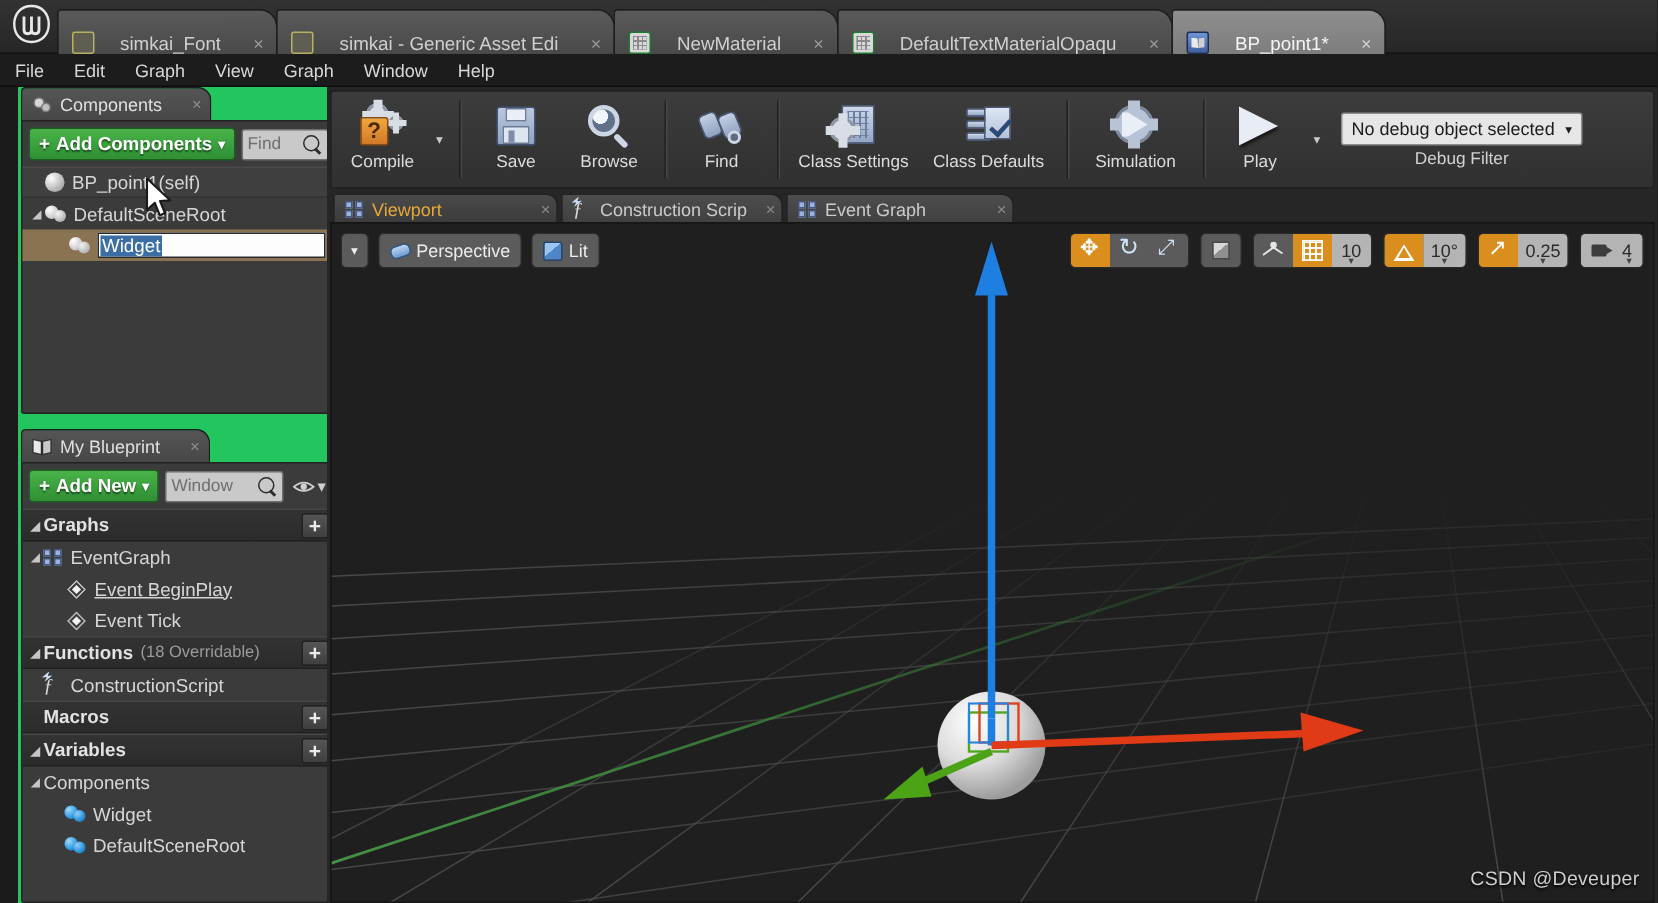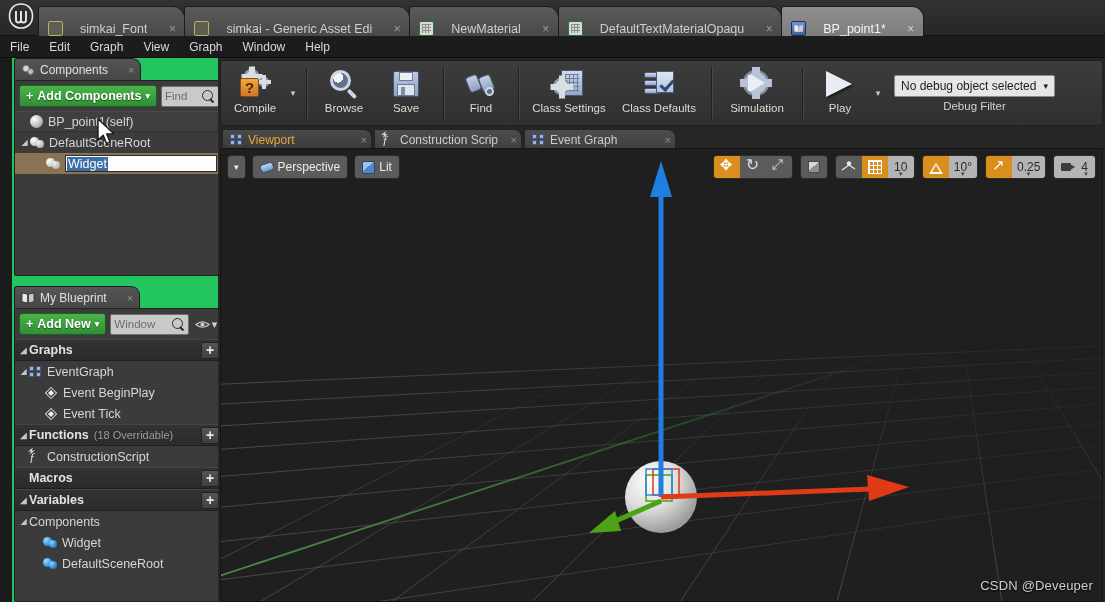--- a/index.html
+++ b/index.html
@@ -580,21 +580,21 @@
             <div class="treerow" style="padding-left: 3px;">
               <span class="arrow">◢</span>
               <span class="graph-ico">
                 <i></i>
                 <i></i>
                 <i></i>
                 <i></i>
               </span>
               <span>EventGraph</span>
             </div>
-            <div class="treerow" style="padding-left: 17px;">
+            <div class="treerow" style="padding-left: 17px; text-decoration: underline;">
               <span class="arrow"></span>
               <span class="diamond"></span>
               <span>Event BeginPlay</span>
             </div>
             <div class="treerow" style="padding-left: 17px;">
               <span class="arrow"></span>
               <span class="diamond"></span>
               <span>Event Tick</span>
             </div>
             <div class="section-hdr">
@@ -652,36 +652,36 @@
           <span class="tlbl">Compile</span>
         </div>
         <div class="caret-sm">▾</div>
       </div>
 
       <div class="tsep"></div>
 
       <div class="tgroup">
         <div class="tbtn">
           <span class="tico">
-            <span class="ic ic-browse">
-              <span class="lens"></span>
-              <span class="handle"></span>
-            </span>
-          </span>
-          <span class="tlbl">Browse</span>
-        </div>
-        <div class="tbtn">
-          <span class="tico">
             <span class="ic ic-save">
               <span class="disk"></span>
               <span class="lbl"></span>
               <span class="shut"></span>
             </span>
           </span>
           <span class="tlbl">Save</span>
+        </div>
+        <div class="tbtn">
+          <span class="tico">
+            <span class="ic ic-browse">
+              <span class="lens"></span>
+              <span class="handle"></span>
+            </span>
+          </span>
+          <span class="tlbl">Browse</span>
         </div>
       </div>
 
       <div class="tsep"></div>
 
       <div class="tgroup">
         <div class="tbtn">
           <span class="tico">
             <span class="ic ic-find">
               <span class="b1"></span>

